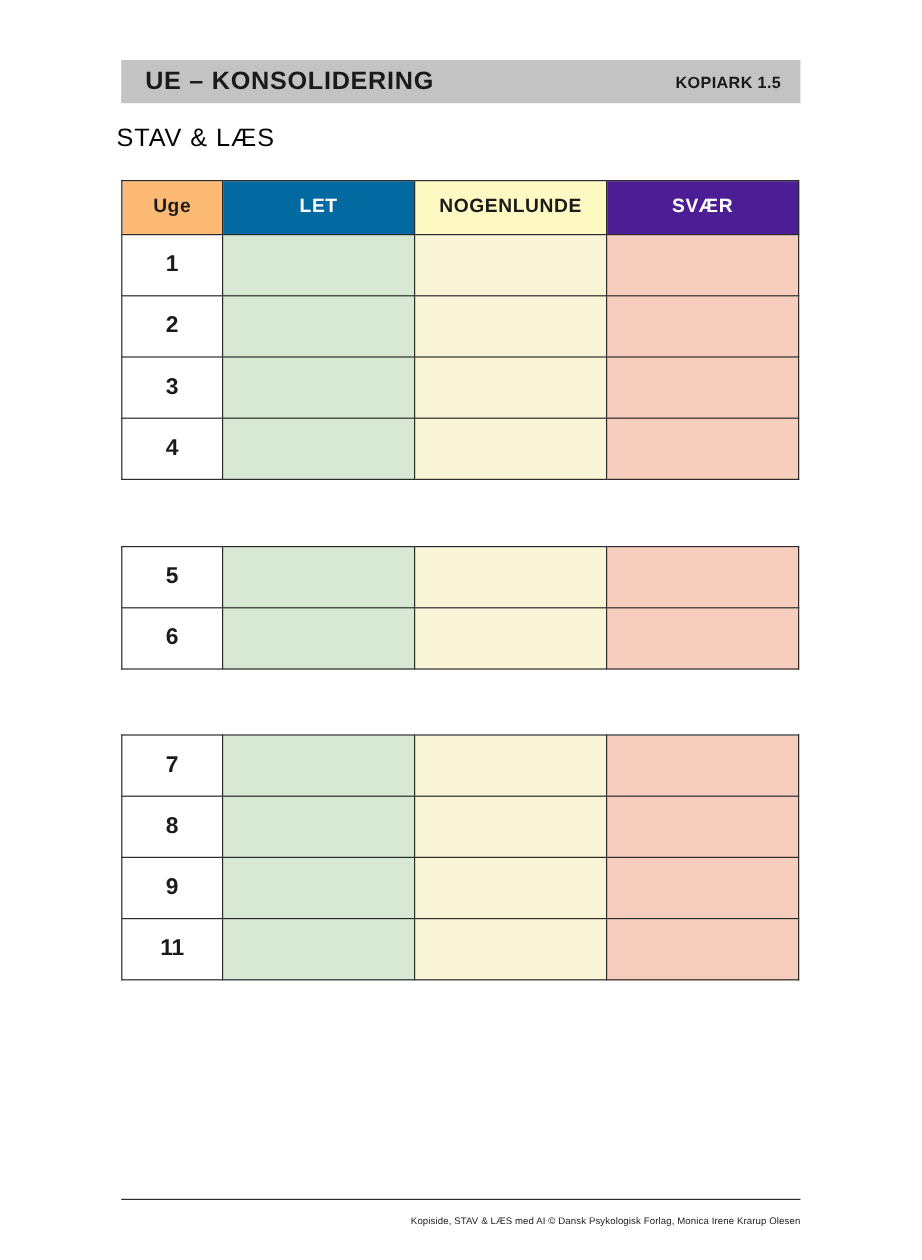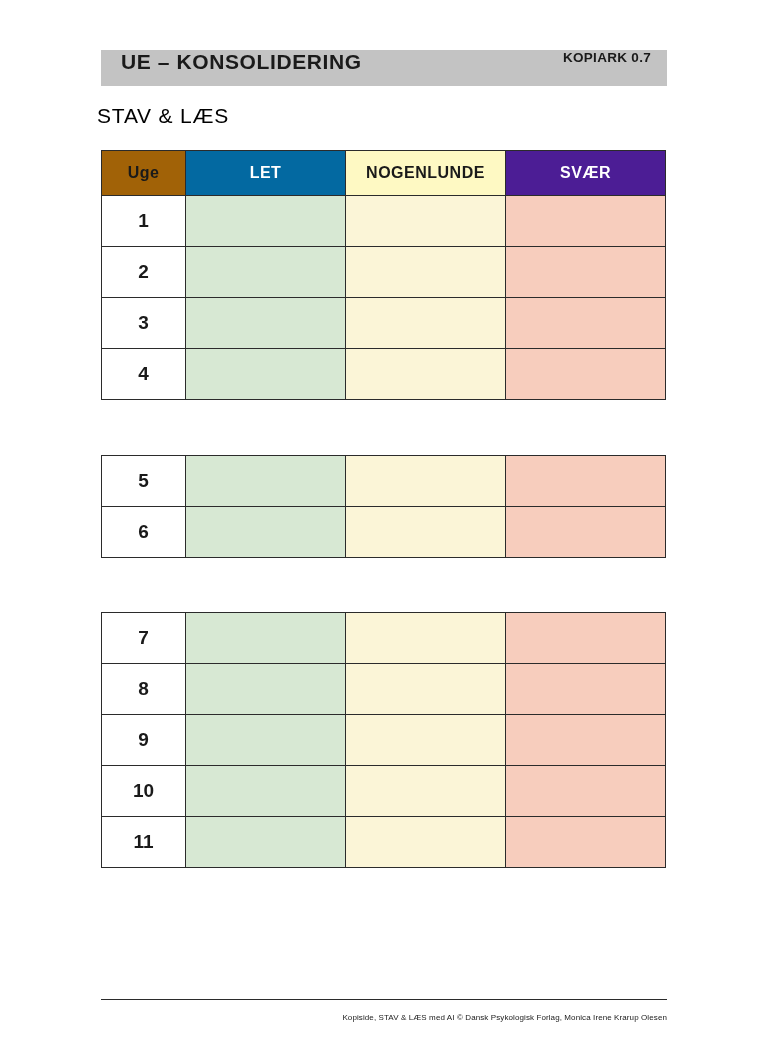--- a/index.html
+++ b/index.html
@@ -25,21 +25,21 @@
 
   
   .header-bar {
     position: absolute;
     left: 101px;
     top: 50px;
     width: 566px;
     height: 36px;
     background: #c3c3c3;
     display: flex;
-    align-items: flex-start;
+    align-items: center;
     justify-content: space-between;
     box-sizing: border-box;
     padding: 0 16px 0 20px;
   }
   .header-title {
     font-size: 21px;
     font-weight: bold;
     letter-spacing: 0.6px;
     color: #1a1a1a;
   }
@@ -75,21 +75,21 @@
   .col-band { width: 160px; }
 
   .head-row th {
     height: 44px;
     font-size: 16px;
     font-weight: bold;
     letter-spacing: 0.5px;
     text-align: center;
     vertical-align: middle;
   }
-  .th-uge { background: #a16207; color: #1a1a1a; font-size: 17px; }
+  .th-uge { background: #fdba74; color: #1a1a1a; font-size: 17px; }
   .th-let { background: #0369a1; color: #ffffff; }
   .th-nog { background: #fef9c3; color: #1a1a1a; }
   .th-sva { background: #4c1d95; color: #ffffff; }
 
   .body-row td {
     height: 50px;
     text-align: center;
     vertical-align: middle;
   }
   .cell-uge {
@@ -129,21 +129,21 @@
     letter-spacing: 0.1px;
   }
 </style>
 </head>
 <body>
 
 <div class="page">
 
   <div class="header-bar">
     <span class="header-title">UE – KONSOLIDERING</span>
-    <span class="header-code">KOPIARK 0.7</span>
+    <span class="header-code">KOPIARK 1.5</span>
   </div>
 
   <div class="subtitle">STAV &amp; LÆS</div>
 
   <table class="tbl" id="table-1">
     <colgroup>
       <col class="col-uge">
         <col class="col-band">
         <col class="col-band">
         <col class="col-band">
@@ -227,26 +227,20 @@
         <td class="cell-nog"></td>
         <td class="cell-sva"></td>
       </tr>
       <tr class="body-row">
         <td class="cell-uge">9</td>
         <td class="cell-let"></td>
         <td class="cell-nog"></td>
         <td class="cell-sva"></td>
       </tr>
       <tr class="body-row">
-        <td class="cell-uge">10</td>
-        <td class="cell-let"></td>
-        <td class="cell-nog"></td>
-        <td class="cell-sva"></td>
-      </tr>
-      <tr class="body-row">
         <td class="cell-uge">11</td>
         <td class="cell-let"></td>
         <td class="cell-nog"></td>
         <td class="cell-sva"></td>
       </tr>
     </tbody>
   </table>
 
 
   <div class="footer-rule"></div>

